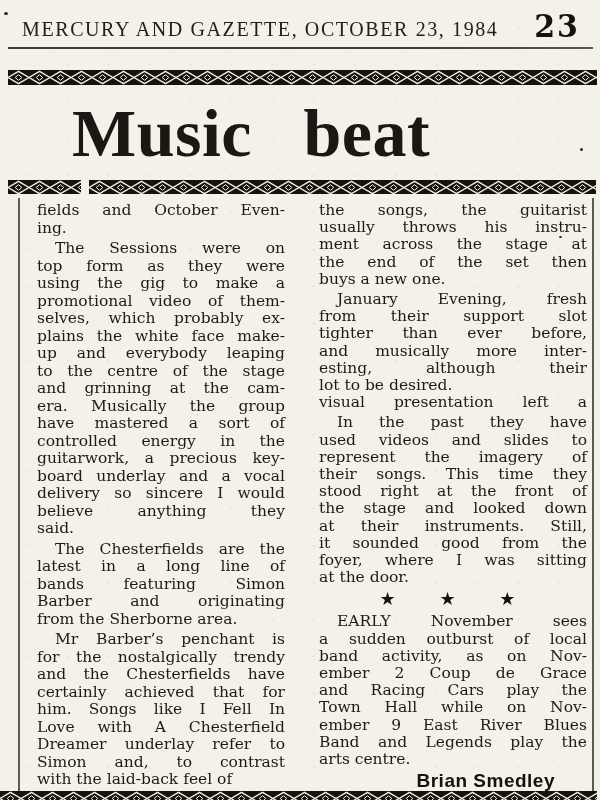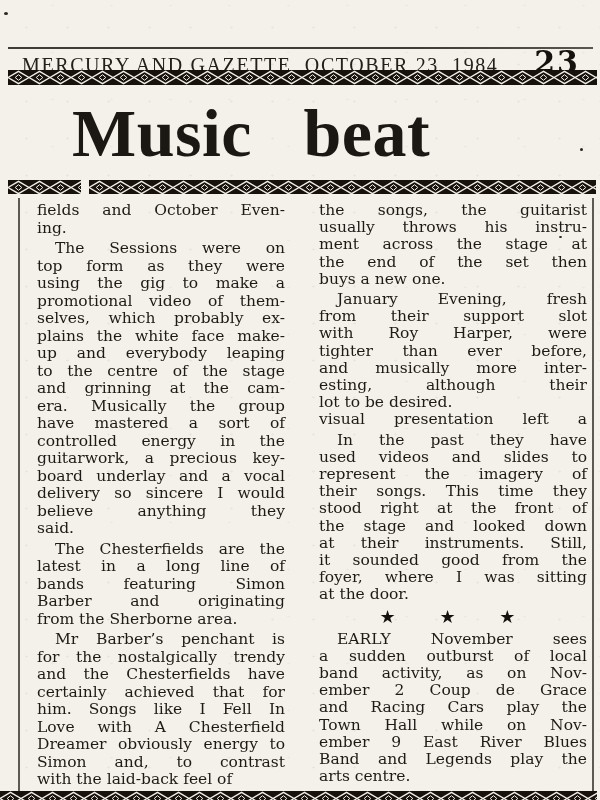--- a/index.html
+++ b/index.html
@@ -10,21 +10,21 @@
       radial-gradient(rgba(40,36,30,.055) 1px, transparent 1.4px),
       radial-gradient(rgba(40,36,30,.04) 1px, transparent 1.4px);
     background-size:41px 37px, 59px 47px;
     background-position:6px 9px, 23px 29px;
     font-family:"DejaVu Serif", serif;
     color:#1e1b16;
   }
   
   .masthead{
     position:absolute;top:8px;left:22px;right:20px;
-    display:flex;justify-content:space-between;align-items:baseline;margin-top:36px;
+    display:flex;justify-content:space-between;align-items:baseline;
   }
   .masthead-title{
     font-family:"Liberation Serif", serif;
     font-size:20px;letter-spacing:1.6px;white-space:nowrap;color:#23201a;
   }
   .page-number{
     font-family:"DejaVu Serif", serif;font-weight:700;
     font-size:30px;letter-spacing:2px;color:#15120d;
     transform:scaleY(1.05);
   }
@@ -154,37 +154,36 @@
           <div class="jline">Barber and originating</div>
           <div class="jline last">from the Sherborne area.</div>
         </div>
         <div class="para">
           <div class="jline indent">Mr Barber’s penchant is</div>
           <div class="jline">for the nostalgically trendy</div>
           <div class="jline">and the Chesterfields have</div>
           <div class="jline">certainly achieved that for</div>
           <div class="jline">him. Songs like I Fell In</div>
           <div class="jline">Love with A Chesterfield</div>
-          <div class="jline">Dreamer obviously energy to</div>
+          <div class="jline">Dreamer underlay refer to</div>
           <div class="jline">Simon and, to contrast</div>
           <div class="jline last">with the laid-back feel of</div>
         </div>
       </div>
     <div class="col col-right">
         <div class="para">
           <div class="jline">the songs, the guitarist</div>
           <div class="jline">usually throws his instru-</div>
           <div class="jline">ment across the stage at</div>
           <div class="jline">the end of the set then</div>
           <div class="jline last">buys a new one.</div>
         </div>
         <div class="para">
           <div class="jline indent">January Evening, fresh</div>
           <div class="jline">from their support slot</div>
-          <div class="jline">with Roy Harper, were</div>
           <div class="jline">tighter than ever before,</div>
           <div class="jline">and musically more inter-</div>
           <div class="jline">esting, although their</div>
           <div class="jline last">lot to be desired.</div>
           <div class="jline">visual presentation left a</div>
         </div>
         <div class="para">
           <div class="jline indent">In the past they have</div>
           <div class="jline">used videos and slides to</div>
           <div class="jline">represent the imagery of</div>

